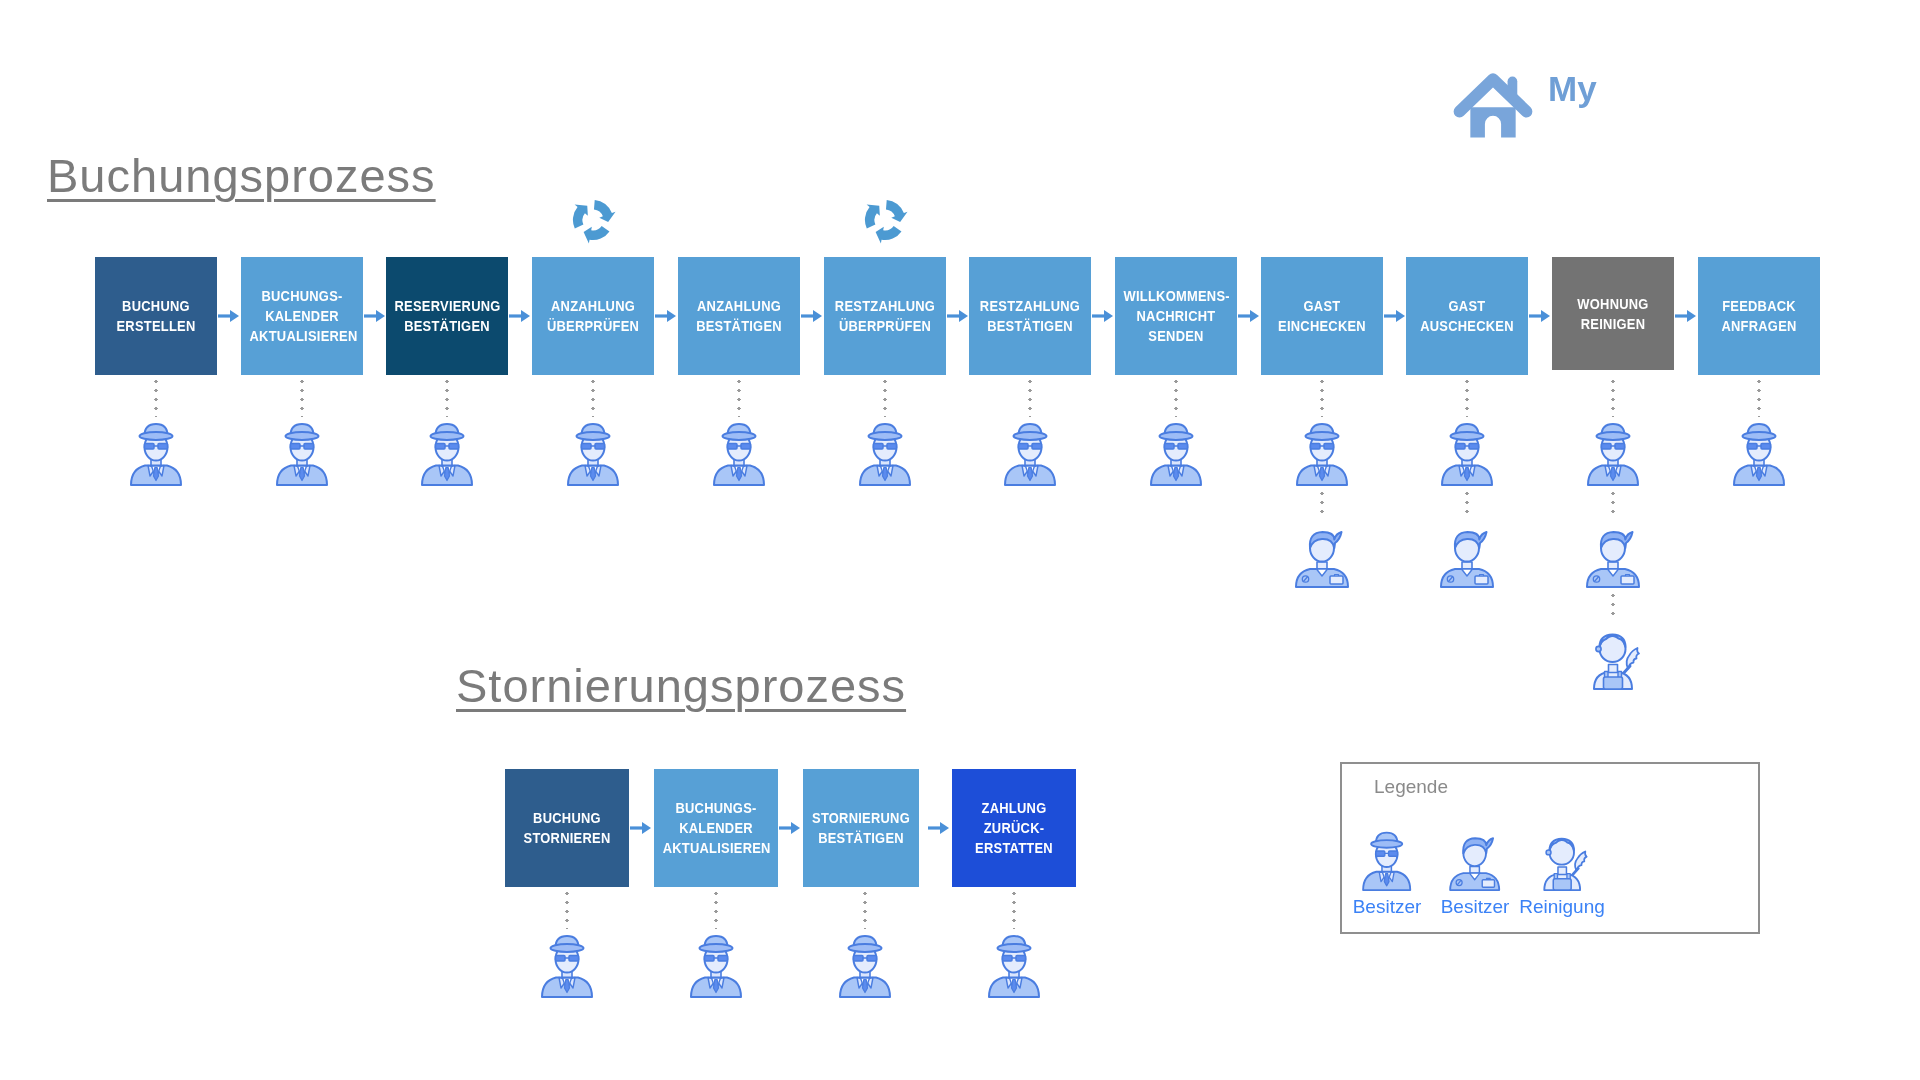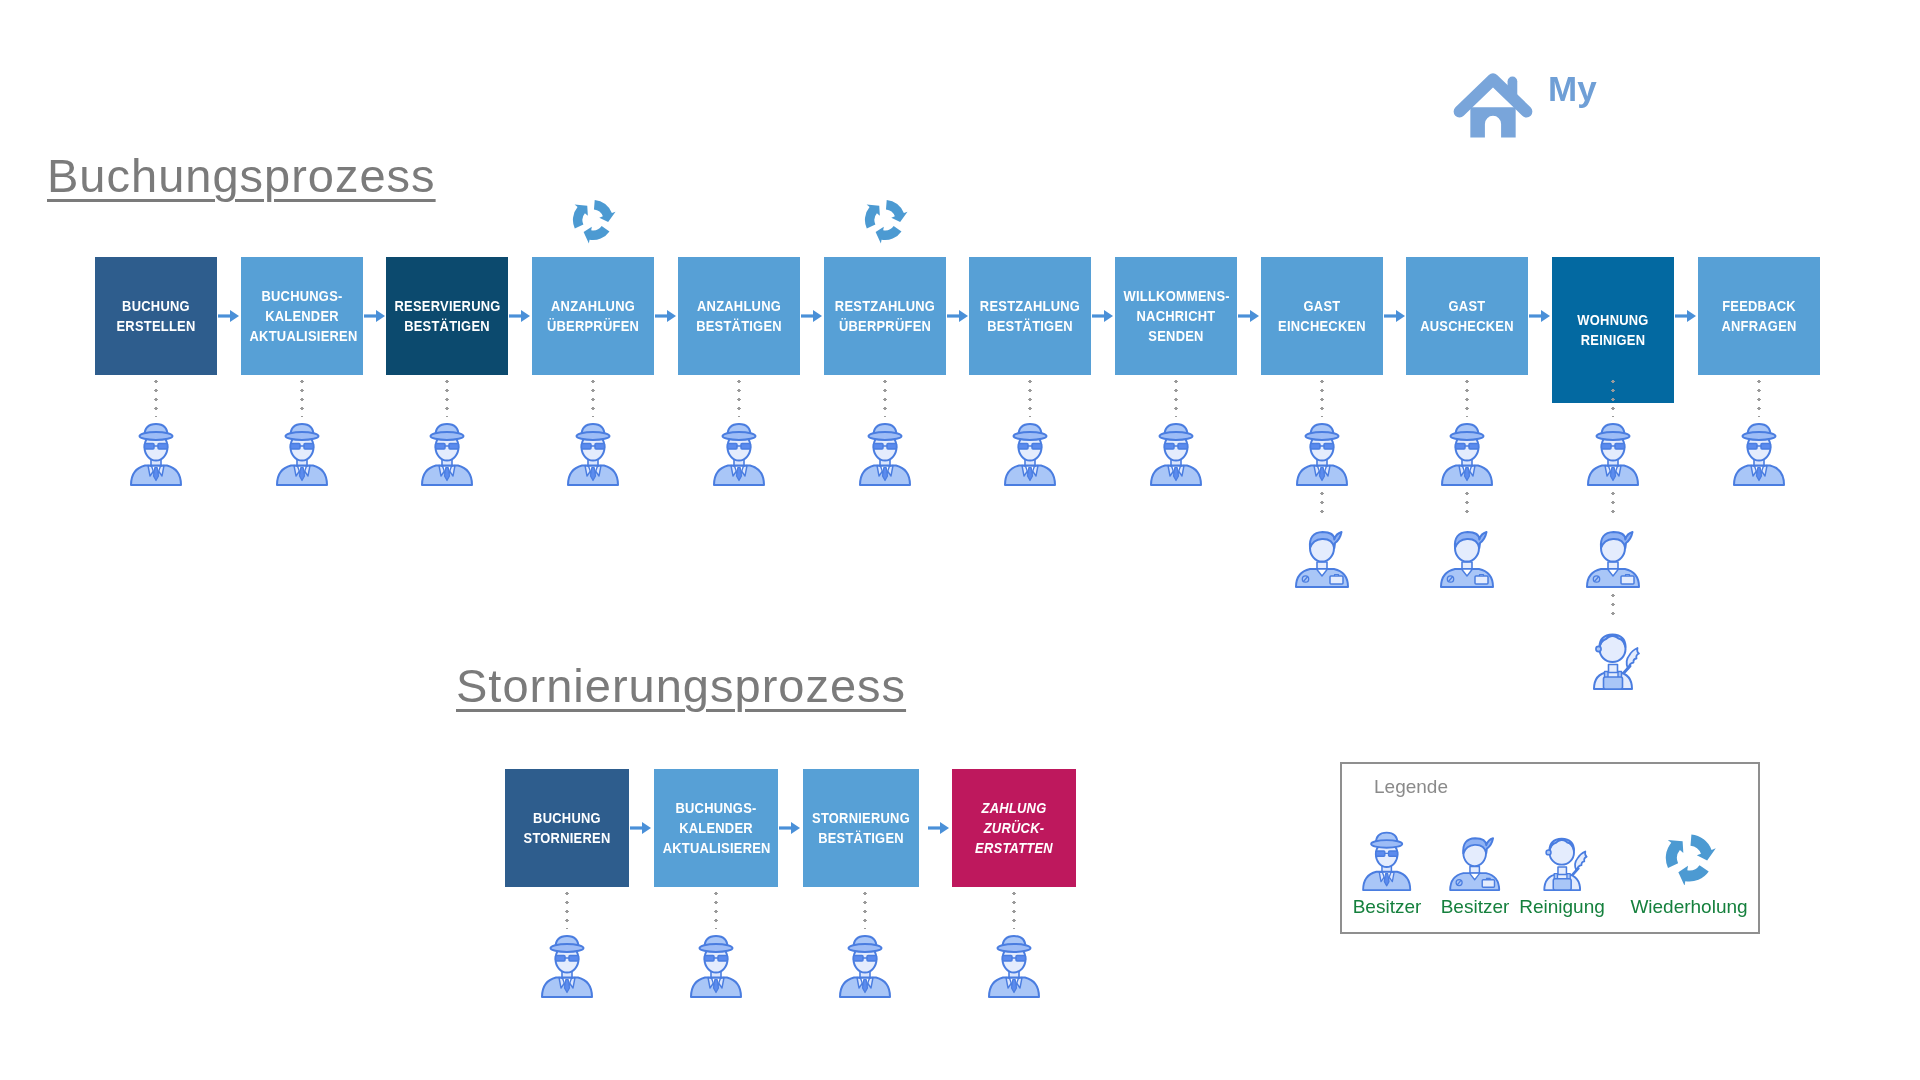--- a/index.html
+++ b/index.html
@@ -30,21 +30,21 @@
          background-size:4px 9px;background-repeat:repeat-y;background-position:center top;}
 
   
   .legend{position:absolute;left:1340px;top:762px;width:420px;height:172px;
           border:2px solid #8f8f8f;background:#ffffff;box-sizing:border-box;}
   .legend-title{position:absolute;left:32px;top:12px;font-size:19px;color:#8a8a8a;
                 text-underline-offset:5px;}
   .legend-item{position:absolute;bottom:14px;display:flex;flex-direction:column;
                align-items:center;transform:translateX(-50%);}
   .legend-icon-wrap{height:68px;display:flex;align-items:flex-end;justify-content:center;}
-  .legend-label{margin-top:4px;font-size:19px;color:#15803d;white-space:nowrap;}
+  .legend-label{margin-top:4px;font-size:19px;color:#3b82f6;white-space:nowrap;}
 </style>
 </head>
 <body>
 
 <svg width="0" height="0" style="position:absolute" aria-hidden="true">
   <defs>
     <g id="sym-house">
       <line x1="56" y1="14" x2="56" y2="28" stroke="#79a5da" stroke-width="9" stroke-linecap="round"></line>
       <path d="M7 42 L38 12 L69 42" fill="none" stroke="#79a5da" stroke-width="11" stroke-linecap="round" stroke-linejoin="round"></path>
       <path d="M17 38 H59 V66 H45.5 V53.5 a7.5 7.5 0 0 0 -15 0 V66 H17 Z" fill="#79a5da"></path>
@@ -244,21 +244,21 @@
         <polygon points="12,1 21,7 12,13" fill="#4a90d8"></polygon>
       </svg>
       <div class="vdots" style="left: 1465.3px; top: 377px; height: 40px;"></div>
       <svg width="66" height="70" viewBox="0 0 64 70" class="abs" style="left: 1434.3px; top: 417px;">
         <use href="#sym-besitzer"></use>
       </svg>
       <div class="vdots" style="left: 1465.3px; top: 489px; height: 30px;"></div>
       <svg width="66" height="70" viewBox="0 0 64 70" class="abs" style="left: 1434.3px; top: 519px;">
         <use href="#sym-verwalter"></use>
       </svg>
-      <div class="step-box" style="left: 1552px; top: 257px; width: 122px; height: 146px; background: #0369a1;">
+      <div class="step-box" style="left: 1552px; top: 257px; width: 122px; height: 113px; background: #737373;">
         <div class="step-label">WOHNUNG
 REINIGEN</div>
       </div>
       <svg width="22" height="14" class="abs" style="left: 1675px; top: 309px;">
         <line x1="0" y1="7" x2="13" y2="7" stroke="#4a90d8" stroke-width="3.2"></line>
         <polygon points="12,1 21,7 12,13" fill="#4a90d8"></polygon>
       </svg>
       <div class="vdots" style="left: 1611px; top: 377px; height: 40px;"></div>
       <svg width="66" height="70" viewBox="0 0 64 70" class="abs" style="left: 1580px; top: 417px;">
         <use href="#sym-besitzer"></use>
@@ -311,21 +311,21 @@
 BESTÄTIGEN</div>
       </div>
       <svg width="22" height="14" class="abs" style="left: 928px; top: 821px;">
         <line x1="0" y1="7" x2="13" y2="7" stroke="#4a90d8" stroke-width="3.2"></line>
         <polygon points="12,1 21,7 12,13" fill="#4a90d8"></polygon>
       </svg>
       <div class="vdots" style="left: 863px; top: 889px; height: 40px;"></div>
       <svg width="66" height="70" viewBox="0 0 64 70" class="abs" style="left: 832px; top: 929px;">
         <use href="#sym-besitzer"></use>
       </svg>
-      <div class="step-box" style="left: 952px; top: 769px; width: 124px; height: 118px; background: #be185d; font-style: italic;">
+      <div class="step-box" style="left: 952px; top: 769px; width: 124px; height: 118px; background: #1d4ed8;">
         <div class="step-label">ZAHLUNG
 ZURÜCK-
 ERSTATTEN</div>
       </div>
       <div class="vdots" style="left: 1012px; top: 889px; height: 40px;"></div>
       <svg width="66" height="70" viewBox="0 0 64 70" class="abs" style="left: 981px; top: 929px;">
         <use href="#sym-besitzer"></use>
       </svg>
     </div>
 
@@ -352,23 +352,15 @@
 
     <div class="legend-item" style="left:220px;">
       <div class="legend-icon-wrap">
         <svg width="66" height="66" viewBox="0 0 64 70">
             <use href="#sym-reinigung"></use>
           </svg>
       </div>
       <div class="legend-label">Reinigung</div>
     </div>
 
-    <div class="legend-item" style="left:347px;">
-      <div class="legend-icon-wrap" style="align-items:center;">
-        <svg width="54" height="54" viewBox="0 0 48 48">
-            <use href="#sym-cycle"></use>
-          </svg>
-      </div>
-      <div class="legend-label">Wiederholung</div>
-    </div>
   </div>
 
 </div>
 
 </body></html>

